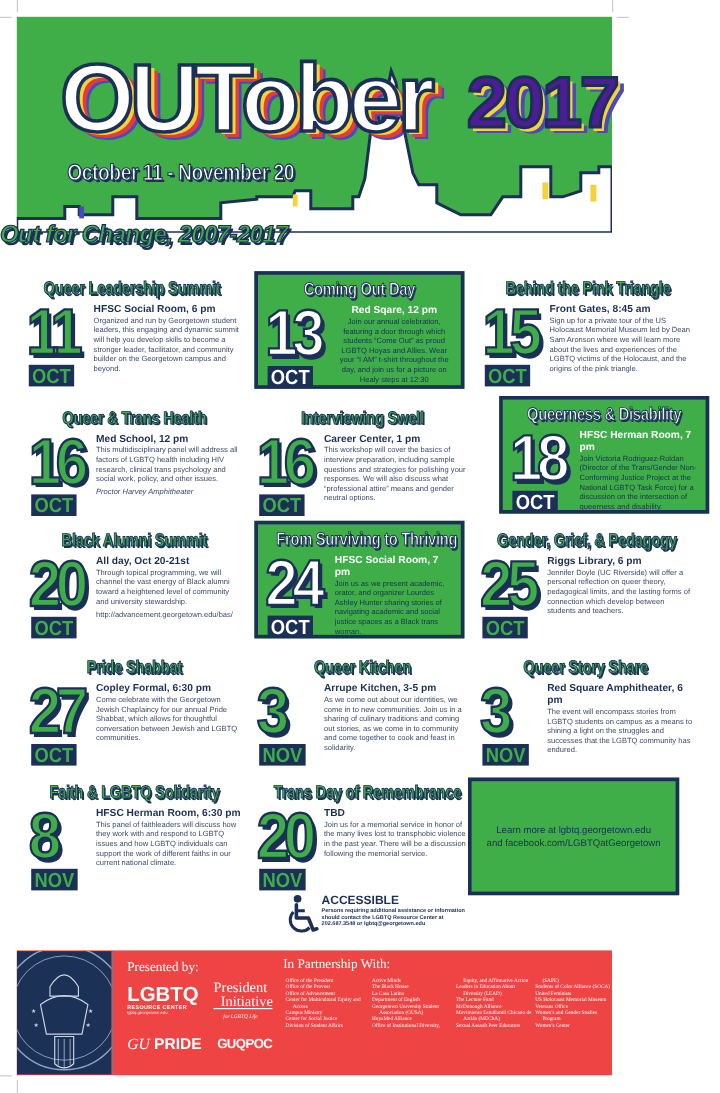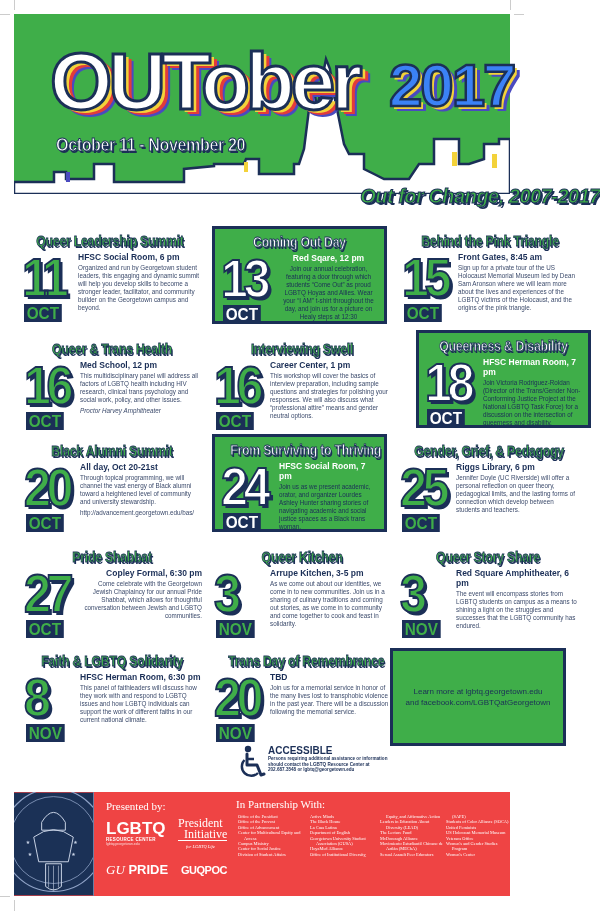--- a/index.html
+++ b/index.html
@@ -17,36 +17,36 @@
   .title {
     position: absolute; left: 36px; top: 28px;
     font-family: "Liberation Sans", sans-serif; font-weight: bold;
     font-size: 80px; letter-spacing: -4px; color: #fff;
     -webkit-text-stroke: 3px #1b2f57;
     text-shadow: 4px 3px 0 #f3d23a, 7px 5px 0 #e23b3b, 9px 7px 0 #4a4ac0;
     line-height: 1;
   }
   .year {
     position: absolute; left: 375px; top: 42px;
-    font-weight: bold; font-size: 60px; color: #3b82f6; letter-spacing: -2px;
+    font-weight: bold; font-size: 60px; color: #4c1d95; letter-spacing: -2px;
     -webkit-text-stroke: 2.5px #1b2f57;
     text-shadow: 3px 3px 0 #f3d23a, 6px 5px 0 #4a4ac0;
     line-height: 1;
   }
   .dates {
     position: absolute; left: 42px; top: 120px;
     font-weight: bold; font-size: 19px; color: #fff; letter-spacing: -0.5px;
     -webkit-text-stroke: 1px #1b2f57;
     text-shadow: 2px 2px 0 #1b2f57;
     transform: scaleX(0.85); transform-origin: left;
   }
   .skyline { position: absolute; left: 0; top: 0; width: 496px; height: 180px; }
 
   .subtitle {
-    position: absolute; left: 0; width: 600px; top: 185px; text-align: right;
+    position: absolute; left: 0; width: 600px; top: 185px; text-align: left;
     font-weight: bold; font-style: italic; font-size: 20px; color: #3fae49;
     -webkit-text-stroke: 1px #1b2f57;
     text-shadow: 2px 2px 0 #1b2f57;
     letter-spacing: -0.5px;
   }
 
   
   .event { position: absolute; width: 180px; }
   .event.boxed {
     background: #3fae49; border: 3px solid #1b2f57;
@@ -220,21 +220,21 @@
       <div class="ev-month" style="top:72px;">OCT</div>
       <div class="ev-body" style="top:20px;">
         <div class="ev-loc">Riggs Library, 6 pm</div>
         <div class="ev-desc">Jennifer Doyle (UC Riverside) will offer a personal reflection on queer theory, pedagogical limits, and the lasting forms of connection which develop between students and teachers.</div>
       </div>
     </div>
     <div class="event" style="left: 22px; top: 548px; width: 180px; height: 100px;">
       <div class="ev-title" style="top:0px">Pride Shabbat</div>
       <div class="ev-day" style="top:18px;">27</div>
       <div class="ev-month" style="top:72px;">OCT</div>
-      <div class="ev-body" style="top:20px;text-align:right;">
+      <div class="ev-body" style="top:20px;">
         <div class="ev-loc">Copley Formal, 6:30 pm</div>
         <div class="ev-desc">Come celebrate with the Georgetown Jewish Chaplaincy for our annual Pride Shabbat, which allows for thoughtful conversation between Jewish and LGBTQ communities.</div>
       </div>
     </div>
     <div class="event" style="left: 212px; top: 548px; width: 180px; height: 100px;">
       <div class="ev-title" style="top:0px">Queer Kitchen</div>
       <div class="ev-day" style="top:18px;">3</div>
       <div class="ev-month" style="top:72px;">NOV</div>
       <div class="ev-body" style="top:20px;">
         <div class="ev-loc">Arrupe Kitchen, 3-5 pm</div>

